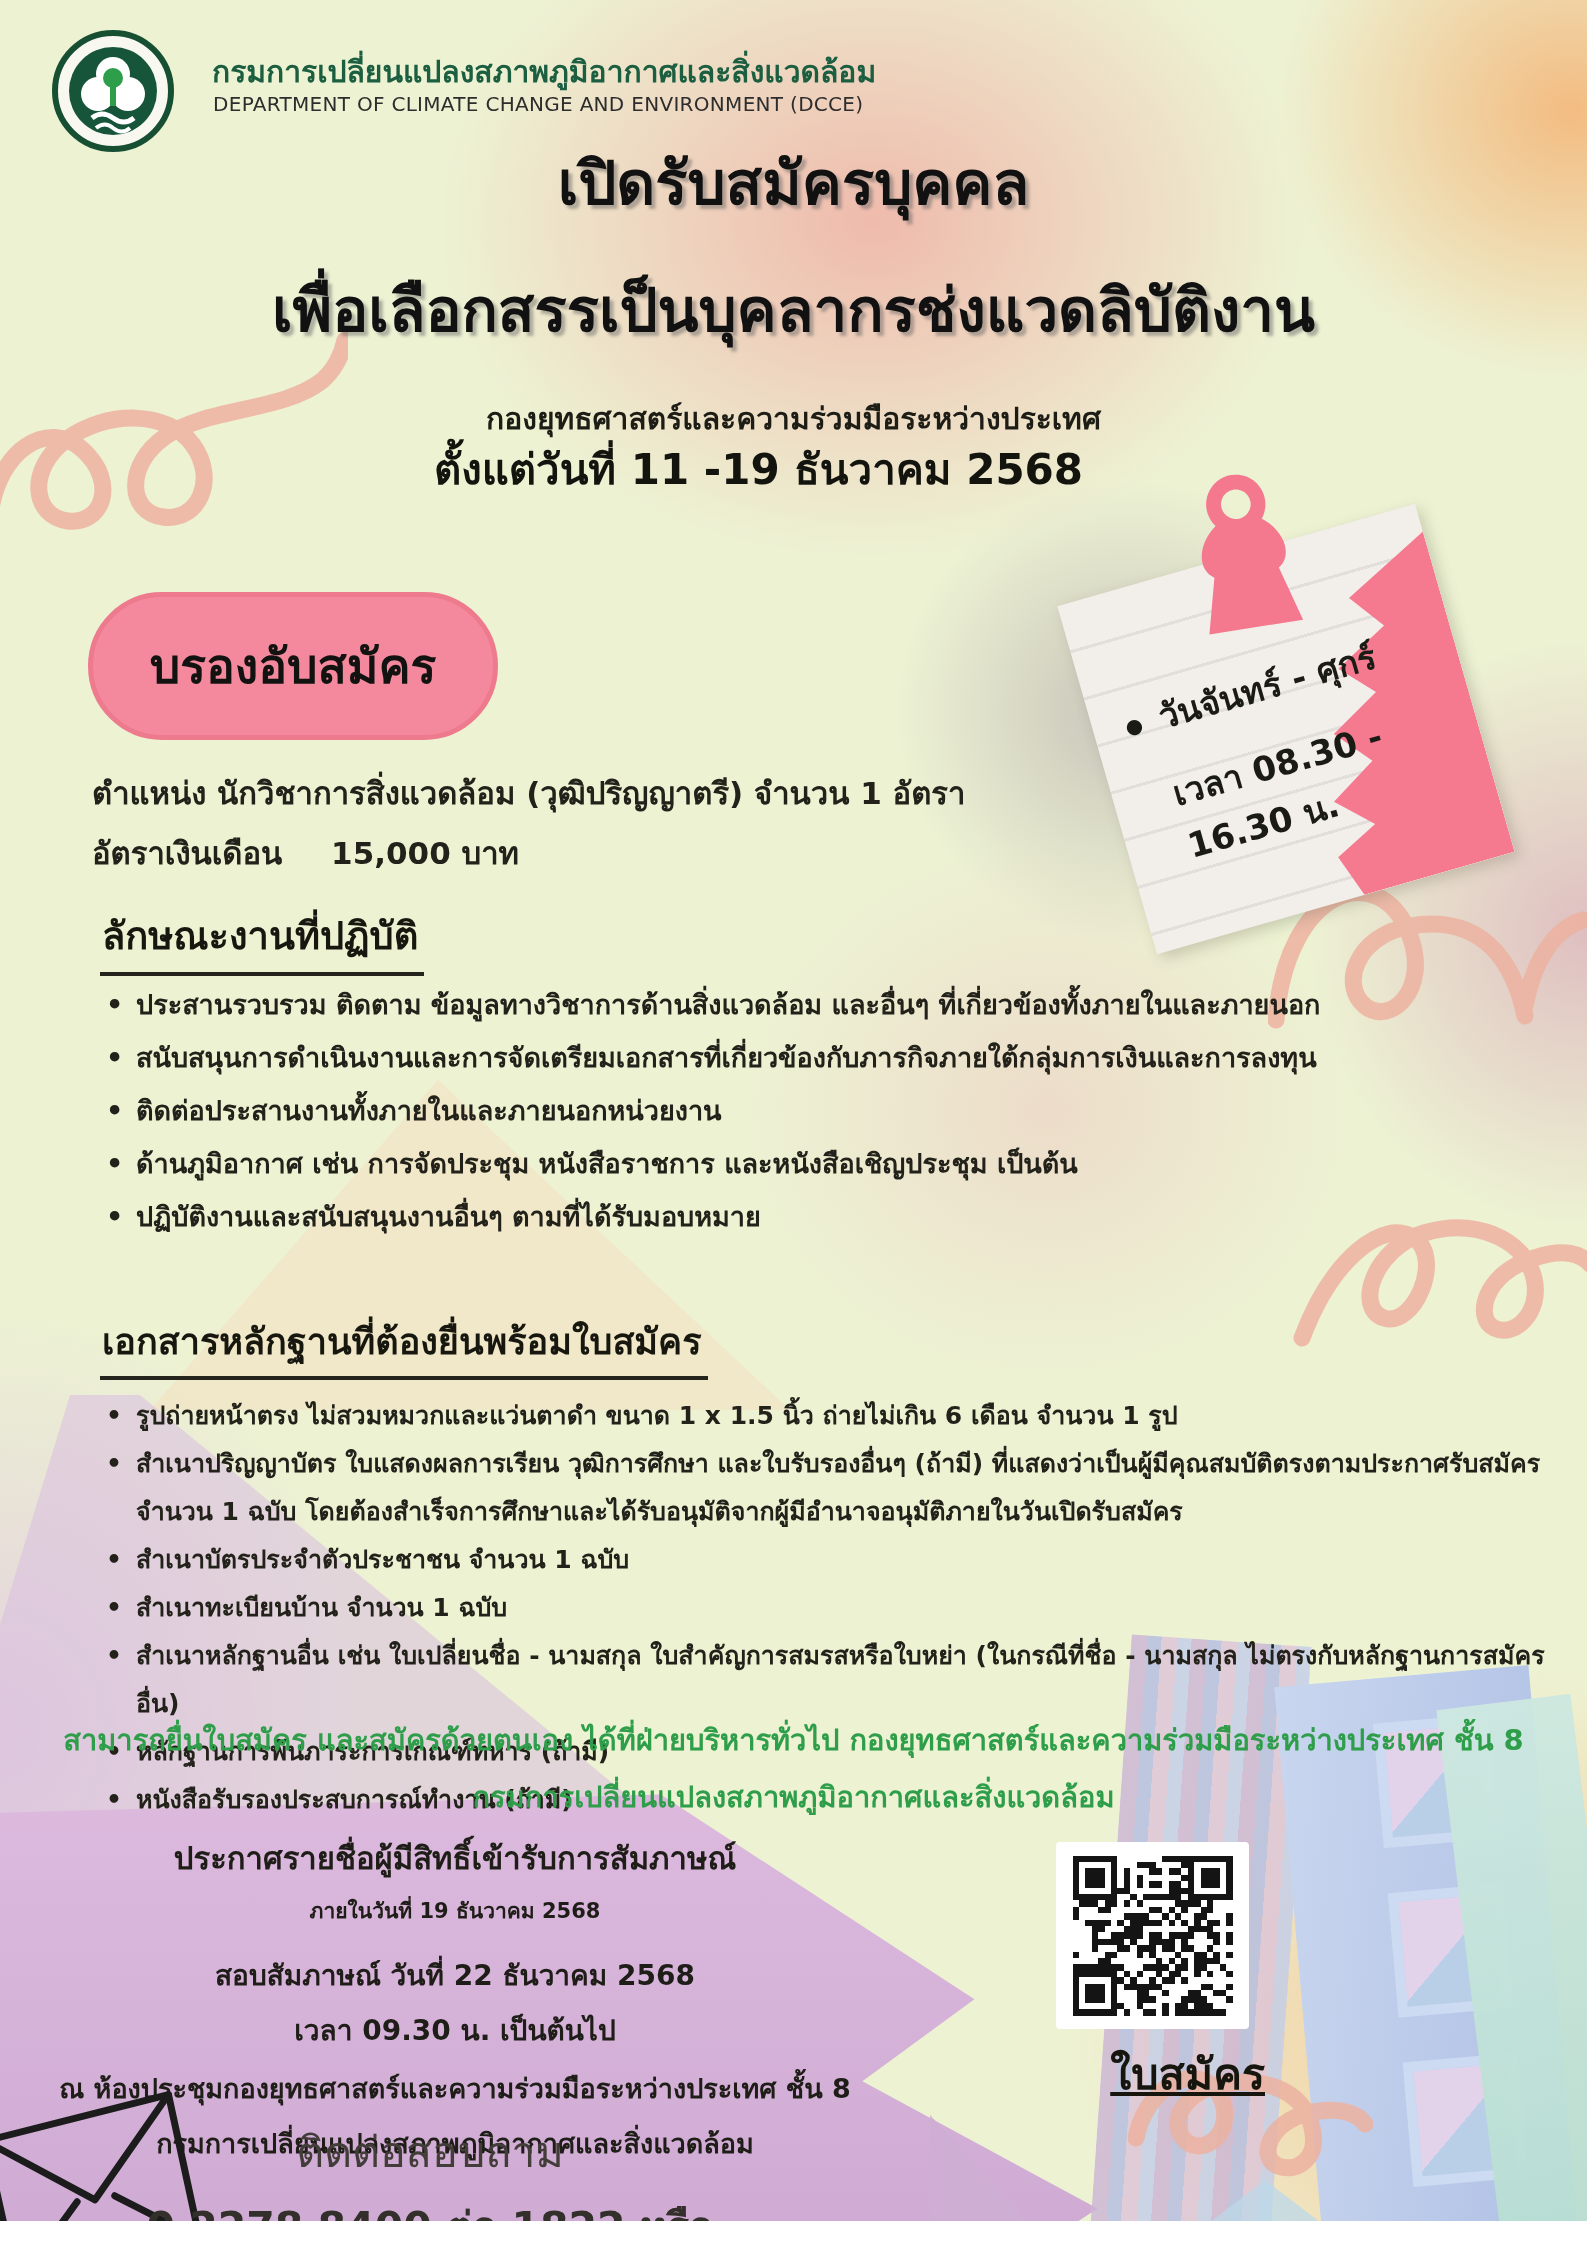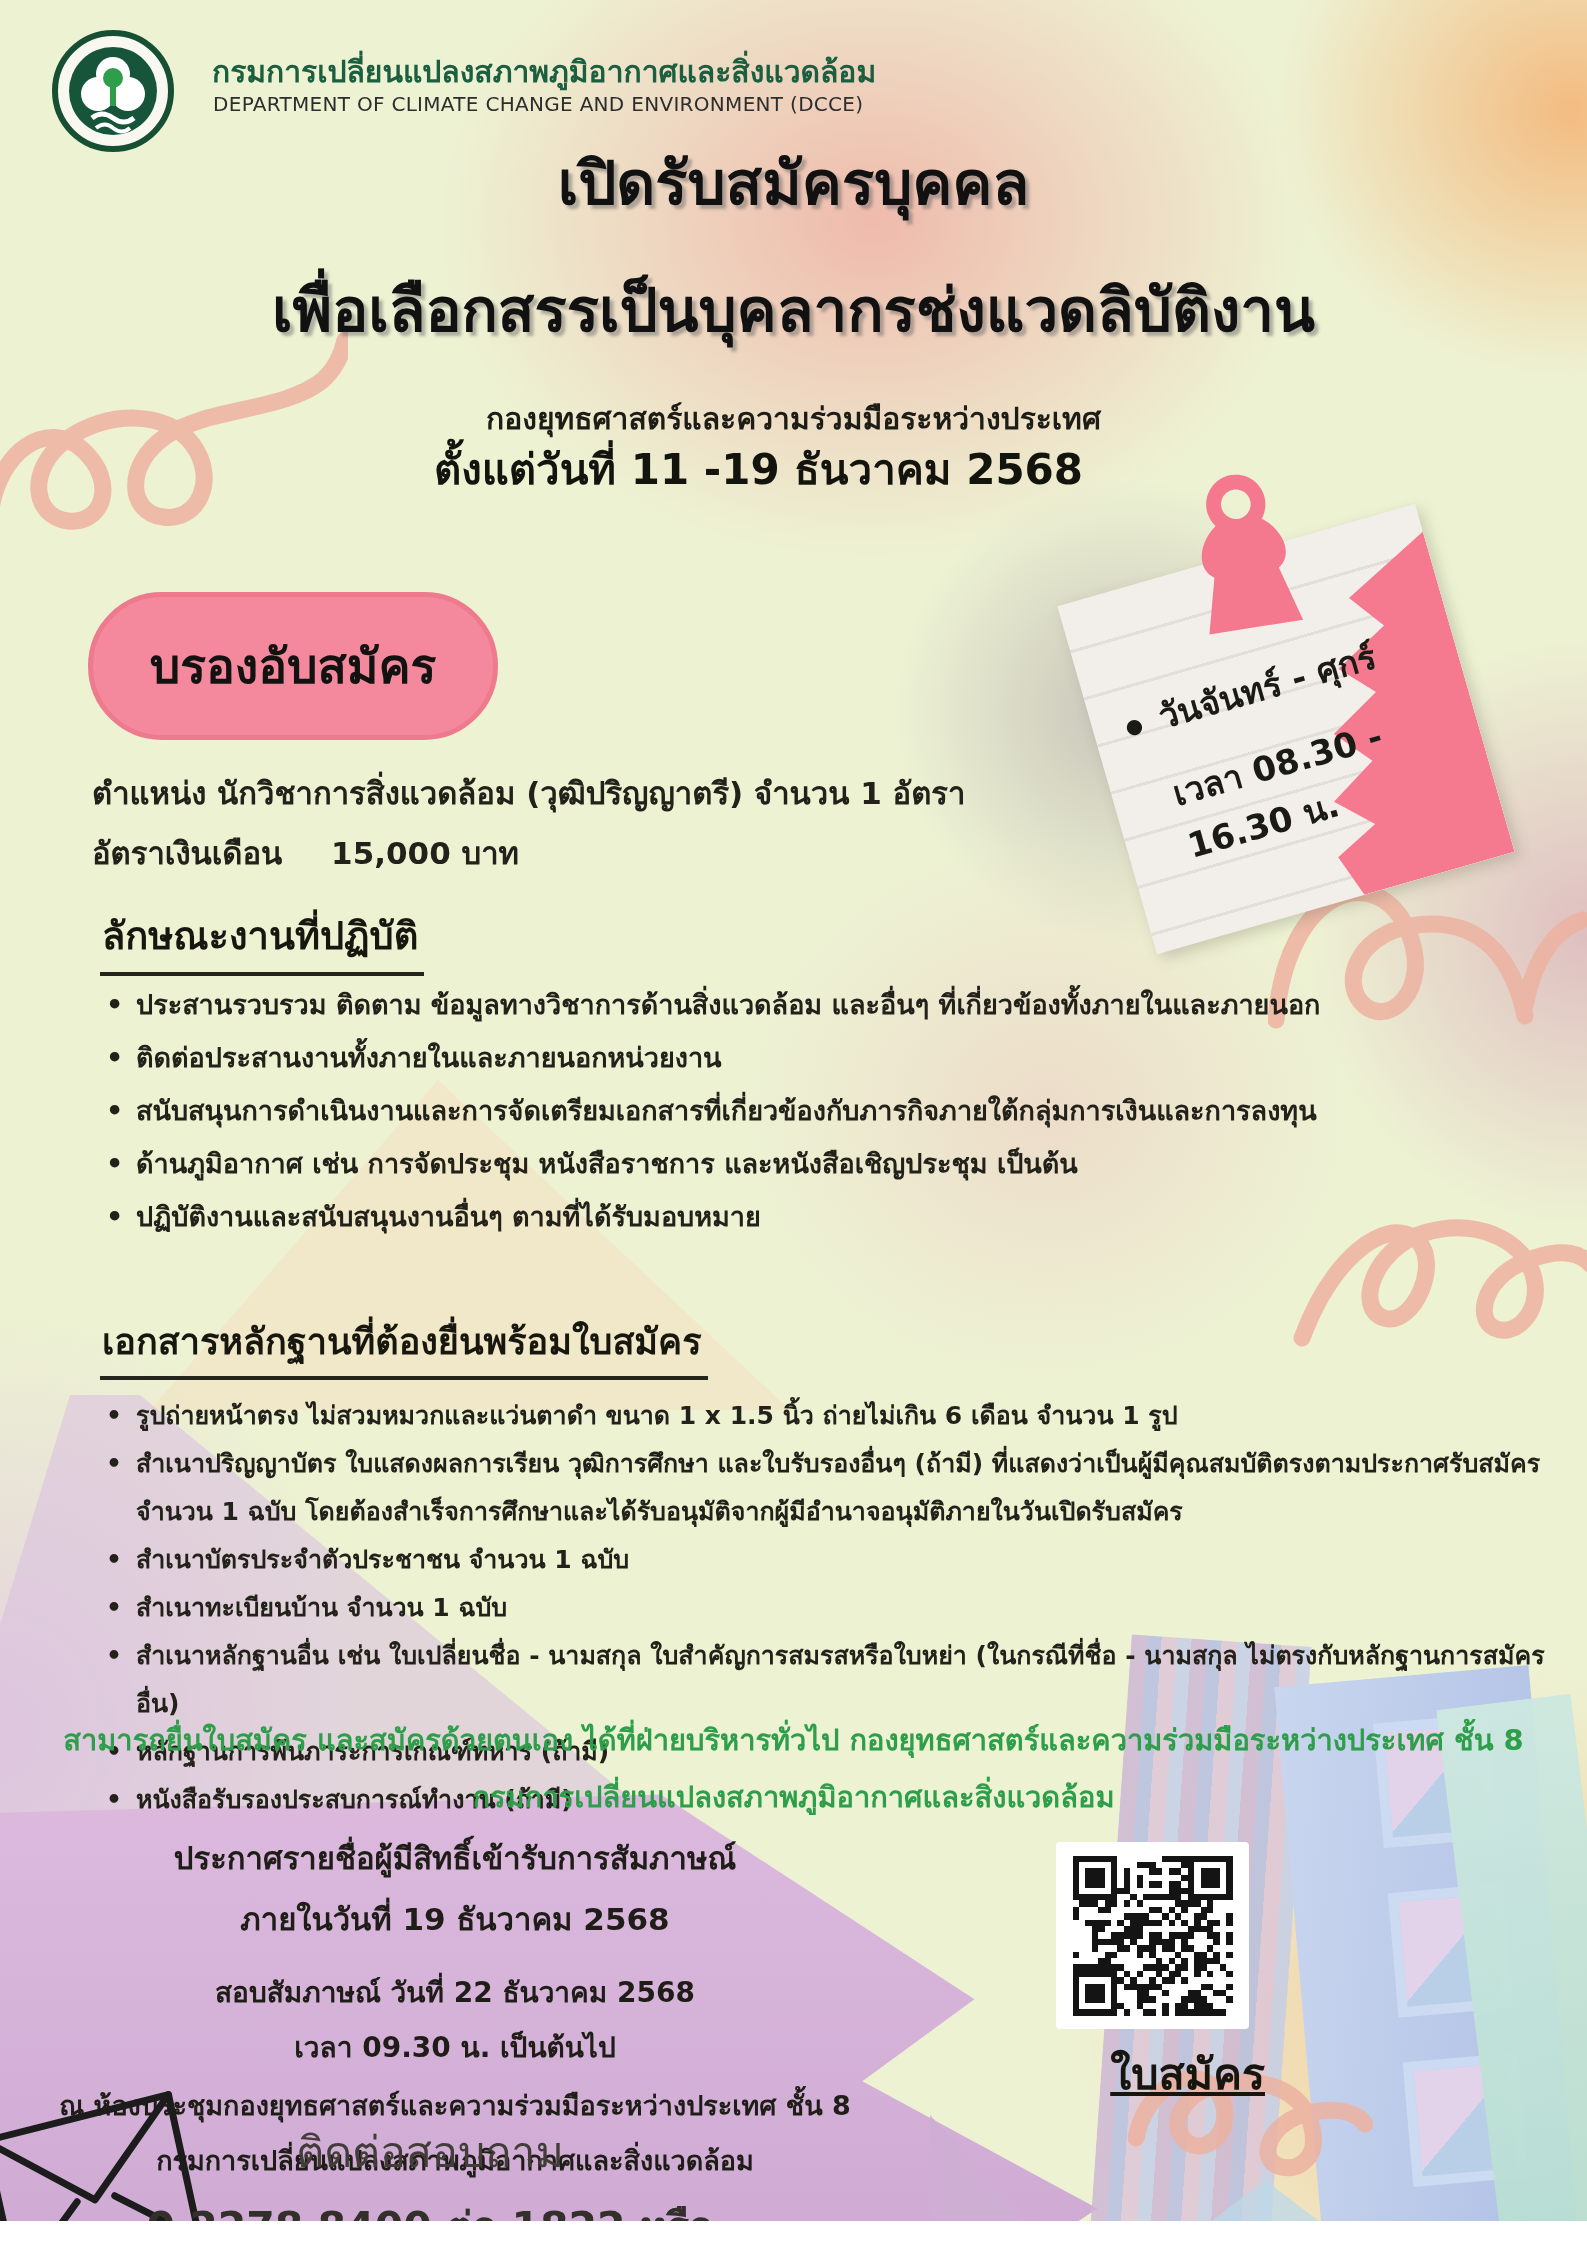--- a/index.html
+++ b/index.html
@@ -80,21 +80,21 @@
   ul.list li{position:relative;padding-left:36px;font-weight:600;}
   ul.list li::before{content:"•";position:absolute;left:6px;top:0;}
   .duties-list{left:100px;top:978px;width:1440px;font-size:27px;line-height:53px;}
   .docs-list{left:100px;top:1392px;width:1450px;font-size:25px;line-height:48px;}
   
   .green-info{left:0;right:0;top:1712px;text-align:center;font-size:29px;font-weight:700;
     color:#2f9e4a;line-height:57px;}
   
   .announce{left:55px;top:1833px;width:800px;text-align:center;color:#1e1d17;}
   .an1{font-size:31px;font-weight:700;}
-  .an2{font-size:31px;font-weight:700;margin-top:11px;}
+  .an2{font-size:21px;font-weight:700;margin-top:11px;}
   .an3{font-size:28px;font-weight:700;margin-top:26px;}
   .an4{font-size:28px;font-weight:700;margin-top:11px;}
   .an5{font-size:27px;font-weight:700;margin-top:15px;}
   .an6{font-size:27px;font-weight:700;margin-top:12px;}
   
   .contact{left:105px;top:2118px;width:650px;text-align:center;}
   .contact-label{font-size:43px;font-weight:500;color:#433d3a;}
   .contact-phone{font-size:41px;font-weight:700;color:#33302b;margin-top:8px;}
   .envelope{left:-25px;top:2068px;width:235px;height:225px;transform:rotate(-6deg);}
   
@@ -184,22 +184,22 @@
     </div>
     <svg class="pin" viewBox="0 0 150 170">
       <path fill="#f4798f" fill-rule="evenodd" d="M75 2 a30 30 0 1 1 -0.1 0 Z M75 17 a15 15 0 1 0 0.1 0 Z"></path>
       <path fill="#f4798f" d="M52 50 C30 66 26 92 42 102 L28 158 L124 158 L108 102 C124 92 120 66 98 50 Z"></path>
     </svg>
   </div>
 
   <div class="abs sec-head duties-head">ลักษณะงานที่ปฏิบัติ</div>
   <ul class="abs list duties-list">
     <li><span>ประสานรวบรวม ติดตาม ข้อมูลทางวิชาการด้านสิ่งแวดล้อม และอื่นๆ ที่เกี่ยวข้องทั้งภายในและภายนอก</span></li>
+    <li><span>สนับสนุนการดำเนินงานและการจัดเตรียมเอกสารที่เกี่ยวข้องกับภารกิจภายใต้กลุ่มการเงินและการลงทุน</span></li>
     <li><span>ติดต่อประสานงานทั้งภายในและภายนอกหน่วยงาน</span></li>
-    <li><span>สนับสนุนการดำเนินงานและการจัดเตรียมเอกสารที่เกี่ยวข้องกับภารกิจภายใต้กลุ่มการเงินและการลงทุน</span></li>
     <li><span>ด้านภูมิอากาศ เช่น การจัดประชุม หนังสือราชการ และหนังสือเชิญประชุม เป็นต้น</span></li>
     <li><span>ปฏิบัติงานและสนับสนุนงานอื่นๆ ตามที่ได้รับมอบหมาย</span></li>
   </ul>
 
   <div class="abs sec-head docs-head">เอกสารหลักฐานที่ต้องยื่นพร้อมใบสมัคร</div>
   <ul class="abs list docs-list">
     <li><span>รูปถ่ายหน้าตรง ไม่สวมหมวกและแว่นตาดำ ขนาด 1 x 1.5 นิ้ว ถ่ายไม่เกิน 6 เดือน จำนวน 1 รูป</span></li>
     <li><span>สำเนาปริญญาบัตร ใบแสดงผลการเรียน วุฒิการศึกษา และใบรับรองอื่นๆ (ถ้ามี) ที่แสดงว่าเป็นผู้มีคุณสมบัติตรงตามประกาศรับสมัคร จำนวน 1 ฉบับ โดยต้องสำเร็จการศึกษาและได้รับอนุมัติจากผู้มีอำนาจอนุมัติภายในวันเปิดรับสมัคร</span></li>
     <li><span>สำเนาบัตรประจำตัวประชาชน จำนวน 1 ฉบับ</span></li>
     <li><span>สำเนาทะเบียนบ้าน จำนวน 1 ฉบับ</span></li>

